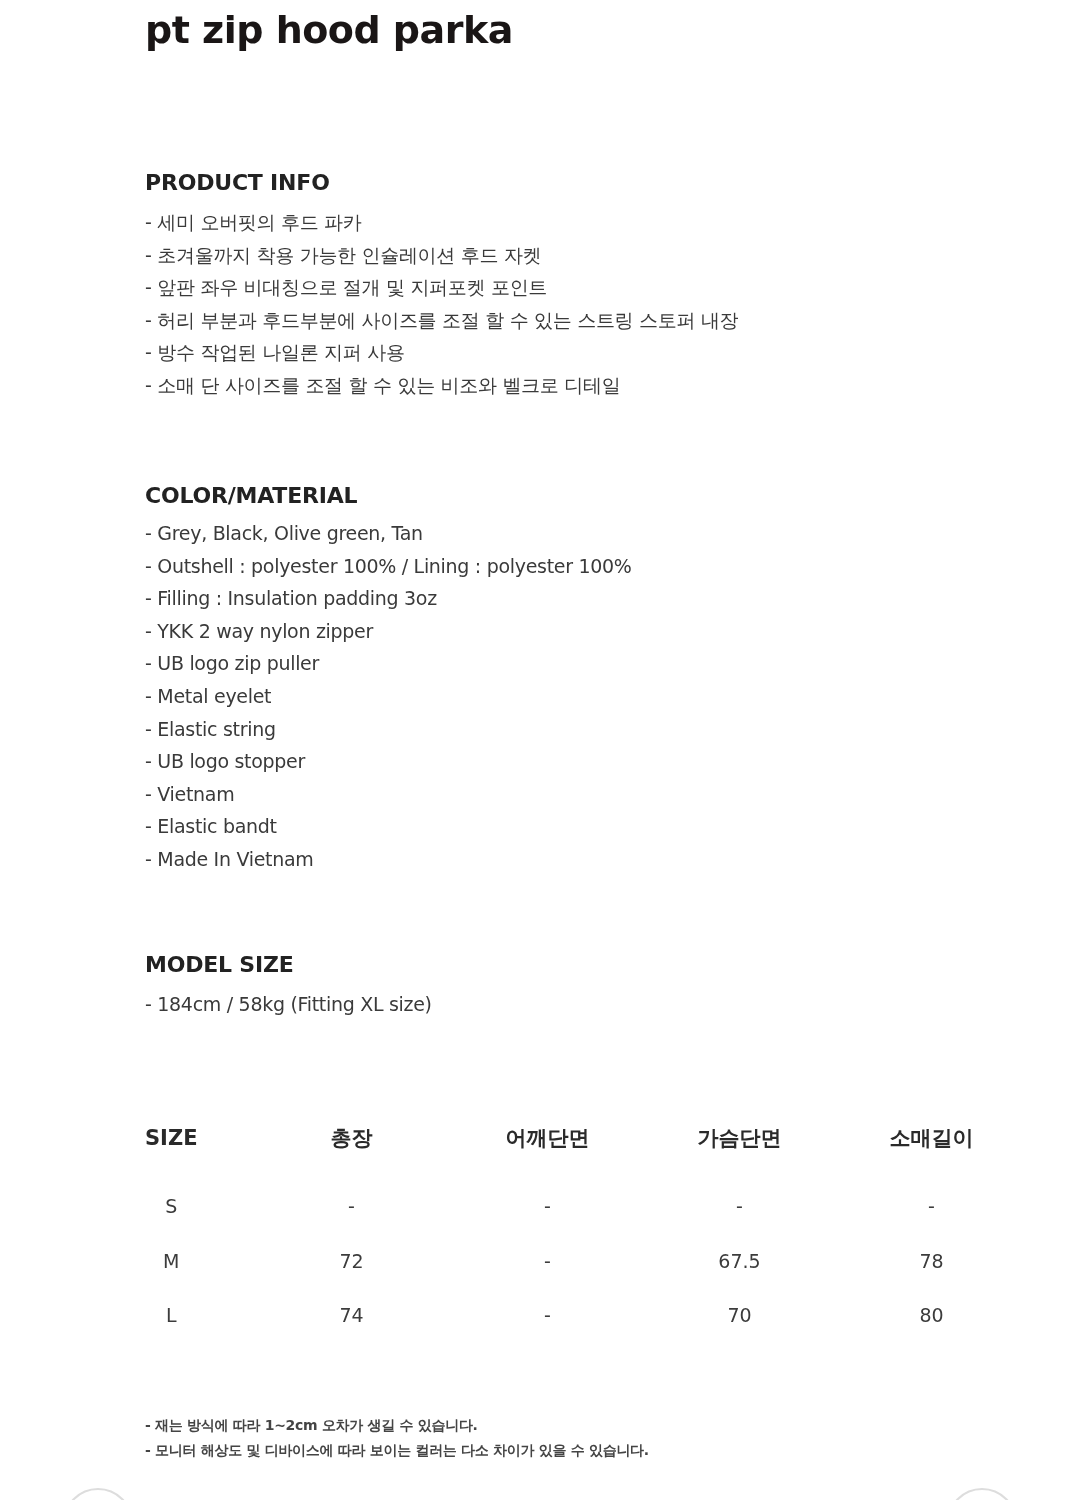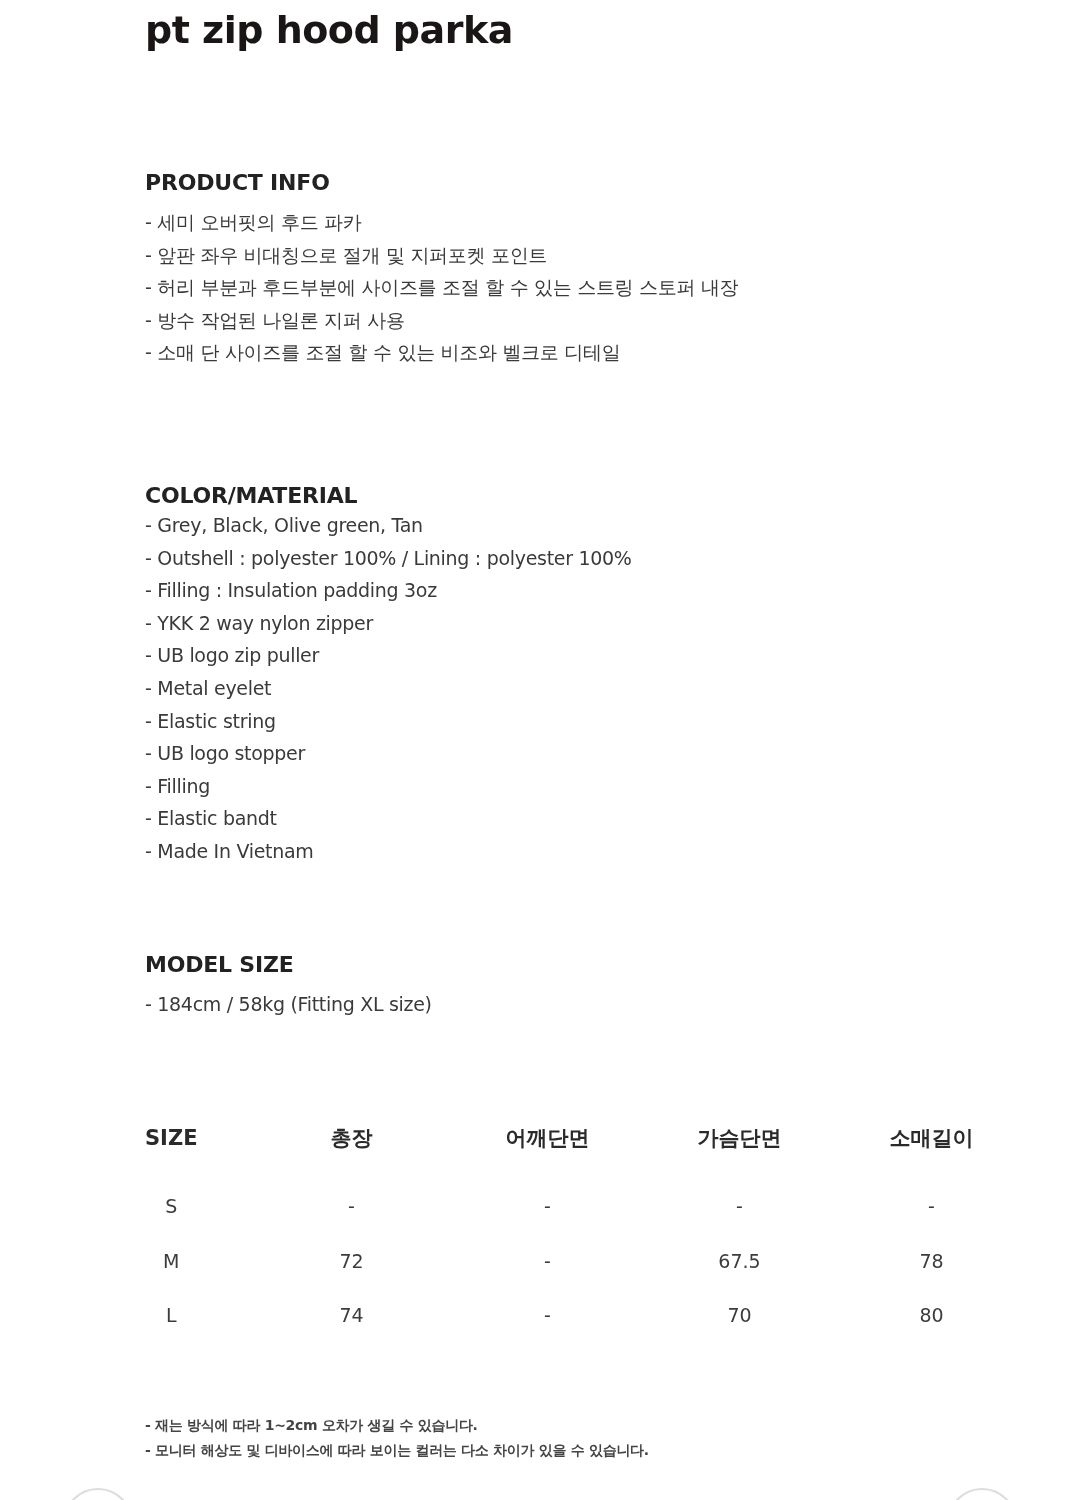--- a/index.html
+++ b/index.html
@@ -56,21 +56,21 @@
       color: #3a3a3a;
       white-space: nowrap;
       letter-spacing: -0.3px;
     }
     .bullets li::before {
       content: "- ";
     }
     #sec-product { top: 170px; }
     #sec-product .bullets { margin-top: 10px; }
     #sec-color { top: 483px; }
-    #sec-color .bullets { margin-top: 0; }
+    #sec-color .bullets { margin-top: 8px; }
     #sec-model { top: 952px; }
     #sec-model .bullets { margin-top: 10px; }
 
     .size-table {
       position: absolute;
       left: 0;
       top: 1120px;
       border-collapse: collapse;
     }
     .size-table th, .size-table td {
@@ -135,39 +135,40 @@
 <body>
 
 <div class="page">
 
   <h1 class="title">pt zip hood parka</h1>
 
   <section class="section" id="sec-product">
     <h2 class="section-heading">PRODUCT INFO</h2>
     <ul class="bullets">
       <li>세미 오버핏의 후드 파카</li>
+      <li>초겨울까지 착용 가능한 인슐레이션 후드 자켓</li>
       <li>앞판 좌우 비대칭으로 절개 및 지퍼포켓 포인트</li>
       <li>허리 부분과 후드부분에 사이즈를 조절 할 수 있는 스트링 스토퍼 내장</li>
       <li>방수 작업된 나일론 지퍼 사용</li>
       <li>소매 단 사이즈를 조절 할 수 있는 비조와 벨크로 디테일</li>
     </ul>
   </section>
 
   <section class="section" id="sec-color">
     <h2 class="section-heading">COLOR/MATERIAL</h2>
     <ul class="bullets">
       <li>Grey, Black, Olive green, Tan</li>
       <li>Outshell : polyester 100% / Lining : polyester 100%</li>
       <li>Filling : Insulation padding 3oz</li>
       <li>YKK 2 way nylon zipper</li>
       <li>UB logo zip puller</li>
       <li>Metal eyelet</li>
       <li>Elastic string</li>
       <li>UB logo stopper</li>
-      <li>Filling</li>
+      <li>Vietnam</li>
       <li>Elastic bandt</li>
       <li>Made In Vietnam</li>
     </ul>
   </section>
 
   <section class="section" id="sec-model">
     <h2 class="section-heading">MODEL SIZE</h2>
     <ul class="bullets">
       <li>184cm / 58kg (Fitting XL size)</li>
     </ul>

